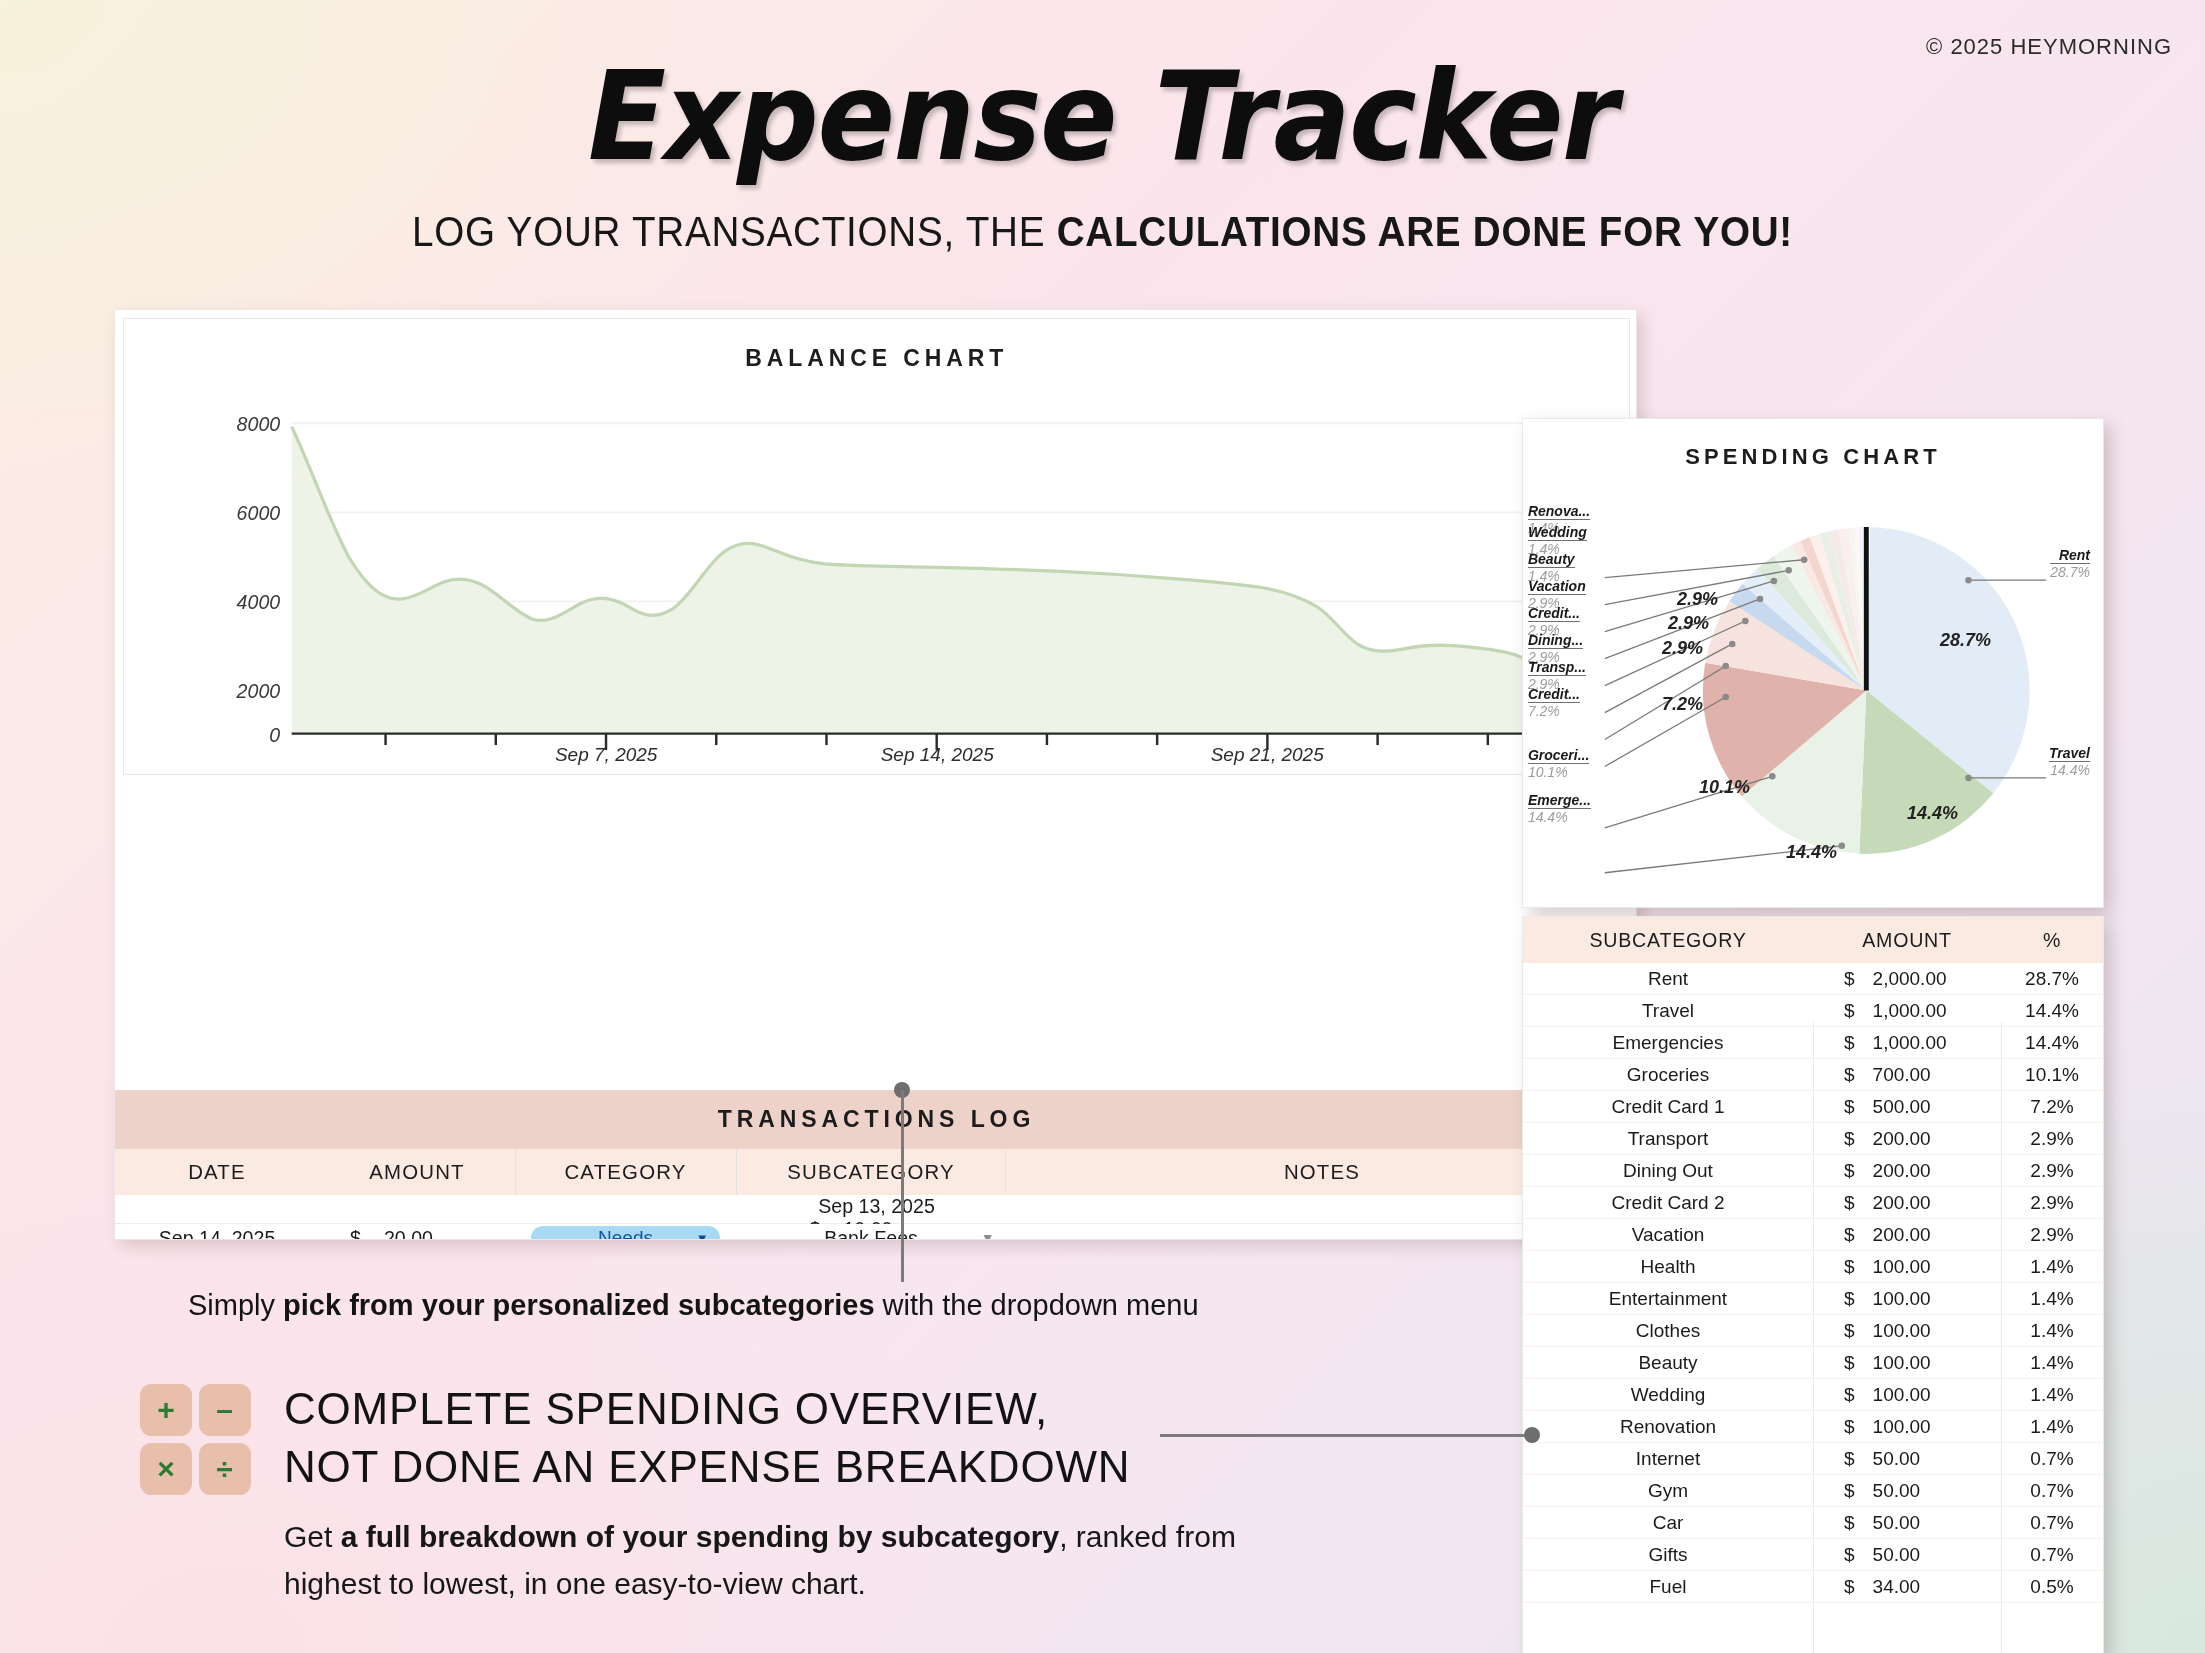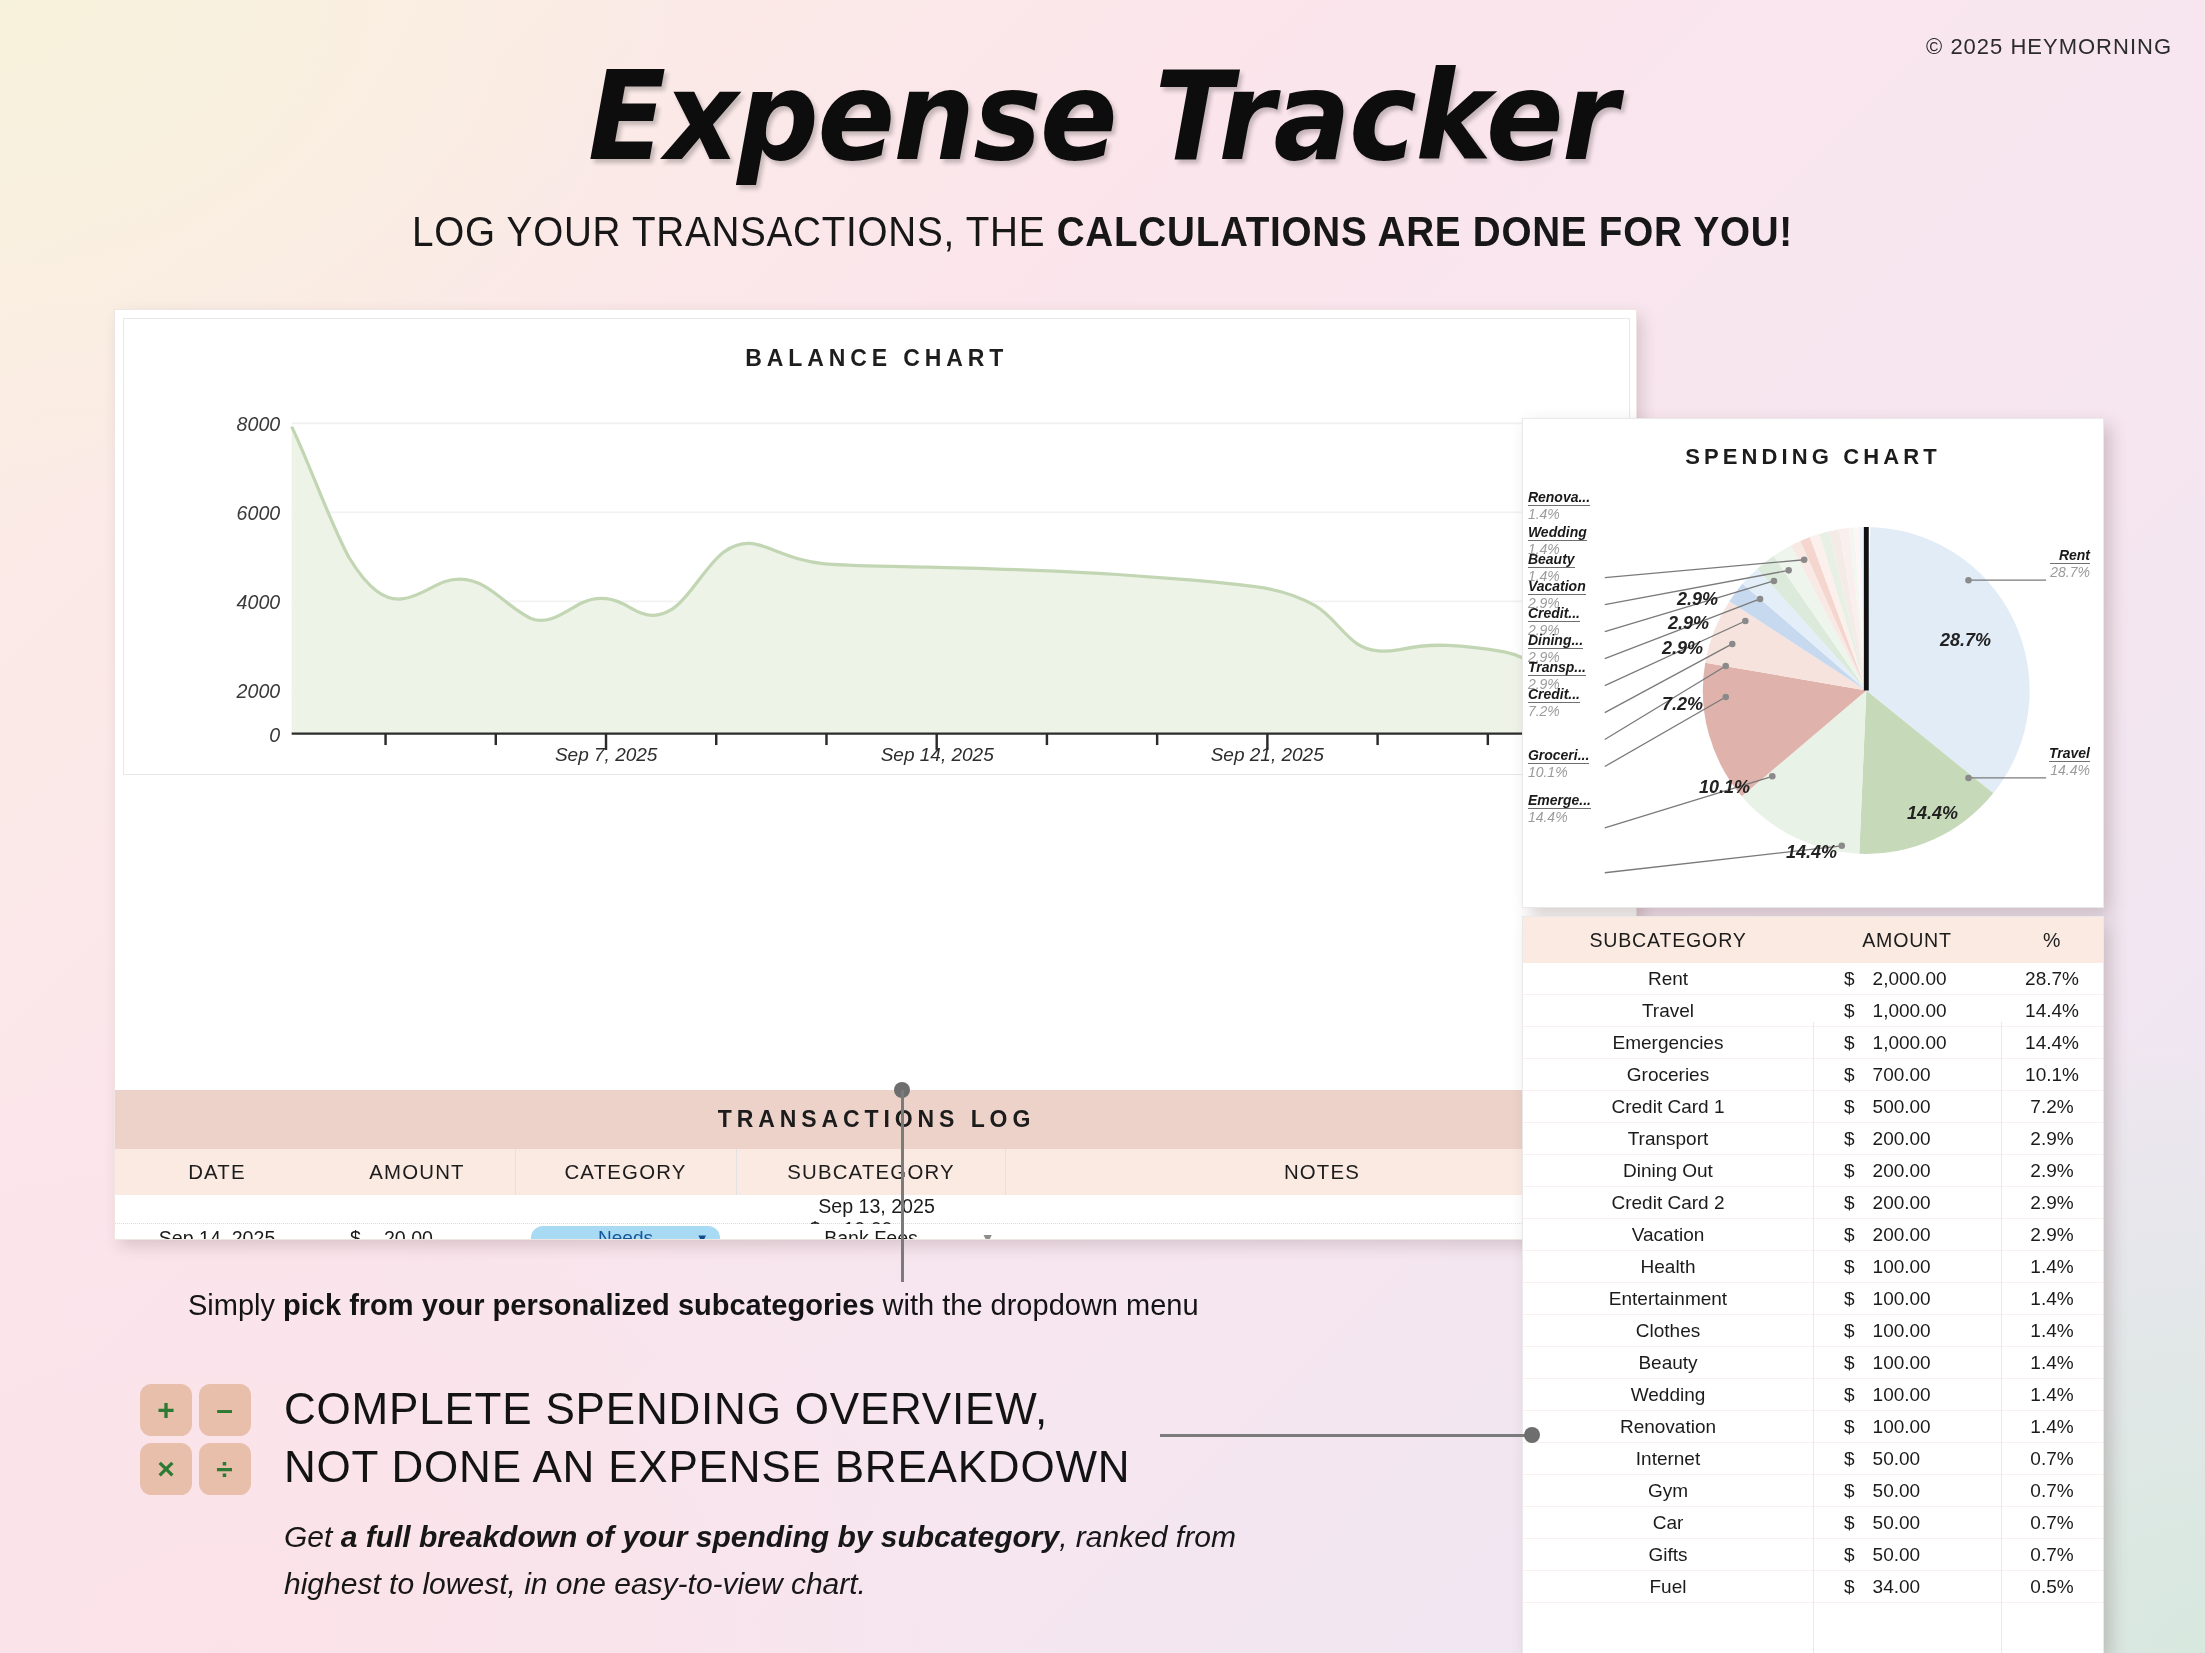--- a/index.html
+++ b/index.html
@@ -147,21 +147,21 @@
 
   .callout-line-2 { position: absolute; left: 1160px; top: 1434px; width: 372px; height: 2.5px; background: #7b7b7b; }
   .callout-dot-2 { position: absolute; left: 1524px; top: 1427px; width: 16.3px; height: 16.3px; border-radius: 50%; background: #6e6e6e; }
 
   .calc-grid { position: absolute; left: 140px; top: 1384px; width: 111px; height: 111px;
                display: grid; grid-template-columns: 52px 52px; grid-template-rows: 52px 52px; gap: 6.5px; }
   .calc-key { background: #e7bfab; border-radius: 11.4px; display:flex; align-items:center; justify-content:center;
               color: #2d7a34; font-size: 30px; font-weight: 700; line-height: 1; }
 
   .big-head { position: absolute; left: 284px; top: 1380px; font-size: 44px; letter-spacing: 0.8px; color: #131313; line-height: 1.32; white-space: nowrap; }
-  .body-text { position: absolute; left: 284px; top: 1514px; font-size: 30px; color: #171717; line-height: 1.56; font-style: italic; }
+  .body-text { position: absolute; left: 284px; top: 1514px; font-size: 30px; color: #171717; line-height: 1.56; }
   .body-text b { font-weight: 700; }
 
   
   .pie-lbl { position: absolute; font-size: 14px; font-style: italic; font-weight: 700; color: #1a1a1a; white-space: nowrap; }
   .pie-lbl .pct { display:block; color: #9b9b9b; font-weight: 400; border-top: 1.2px solid #6f6f6f; }
   .pie-lbl.right { text-align: right; }
   .pie-inpct { position: absolute; font-size: 18px; font-style: italic; font-weight: 700; color: #222; }
 </style>
 </head>
 <body>
@@ -315,21 +315,21 @@
       <path d="M248,268 L100,353"></path>
         <circle cx="248" cy="268" r="4" fill="#8a8a8a" stroke="none"></circle>
       <path d="M305,365 L100,428"></path>
         <circle cx="305" cy="365" r="4" fill="#8a8a8a" stroke="none"></circle>
       <path d="M390,450 L100,483"></path>
         <circle cx="390" cy="450" r="4" fill="#8a8a8a" stroke="none"></circle>
     </g>
   </svg>
 
   <div id="pie-callouts">
-      <div class="pie-lbl" style="left: 4.9px; top: 70px; font-style: italic;"><span class="nm">Renova...</span><span class="pct">1.4%</span></div>
+      <div class="pie-lbl" style="left: 4.9px; top: 84px; font-style: italic;"><span class="nm">Renova...</span><span class="pct">1.4%</span></div>
       <div class="pie-lbl" style="left: 4.9px; top: 105px;"><span class="nm">Wedding</span><span class="pct">1.4%</span></div>
       <div class="pie-lbl" style="left: 4.9px; top: 132px;"><span class="nm">Beauty</span><span class="pct">1.4%</span></div>
       <div class="pie-lbl" style="left: 4.9px; top: 159px;"><span class="nm">Vacation</span><span class="pct">2.9%</span></div>
       <div class="pie-lbl" style="left: 4.9px; top: 186px;"><span class="nm">Credit...</span><span class="pct">2.9%</span></div>
       <div class="pie-lbl" style="left: 4.9px; top: 213px;"><span class="nm">Dining...</span><span class="pct">2.9%</span></div>
       <div class="pie-lbl" style="left: 4.9px; top: 240px;"><span class="nm">Transp...</span><span class="pct">2.9%</span></div>
       <div class="pie-lbl" style="left: 4.9px; top: 267px;"><span class="nm">Credit...</span><span class="pct">7.2%</span></div>
       <div class="pie-lbl" style="left: 4.9px; top: 328px;"><span class="nm">Groceri...</span><span class="pct">10.1%</span></div>
       <div class="pie-lbl" style="left: 4.9px; top: 373px;"><span class="nm">Emerge...</span><span class="pct">14.4%</span></div>
       <div class="pie-lbl right" style="left: auto; top: 128px; right: 13px;"><span class="nm">Rent</span><span class="pct">28.7%</span></div>

